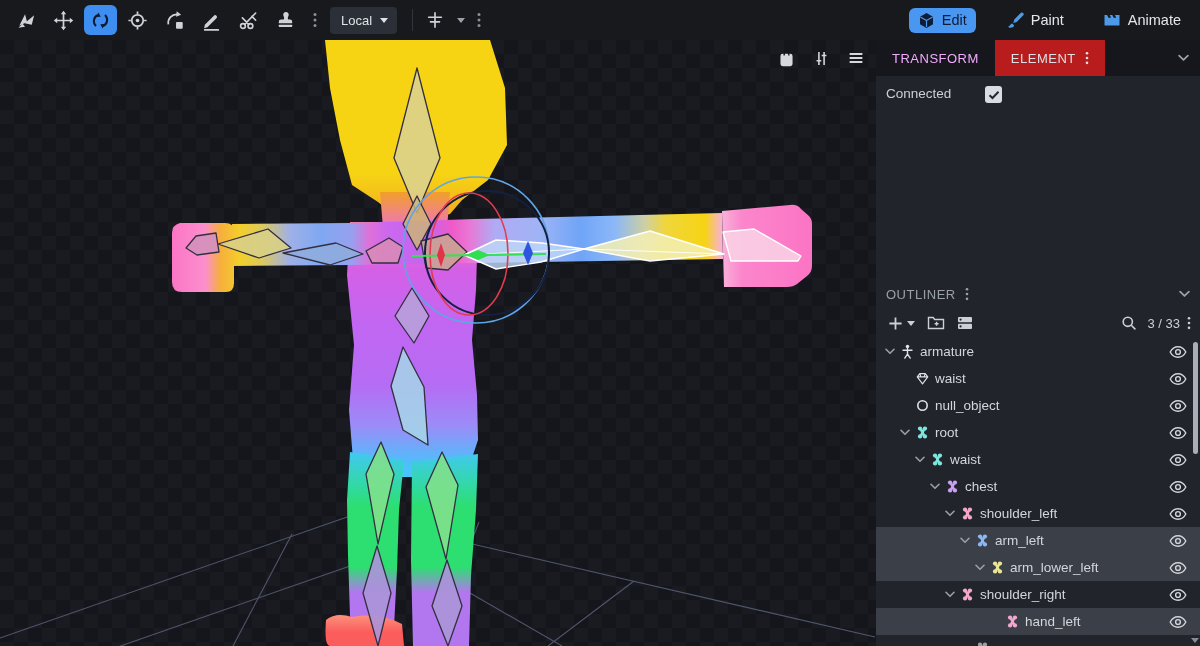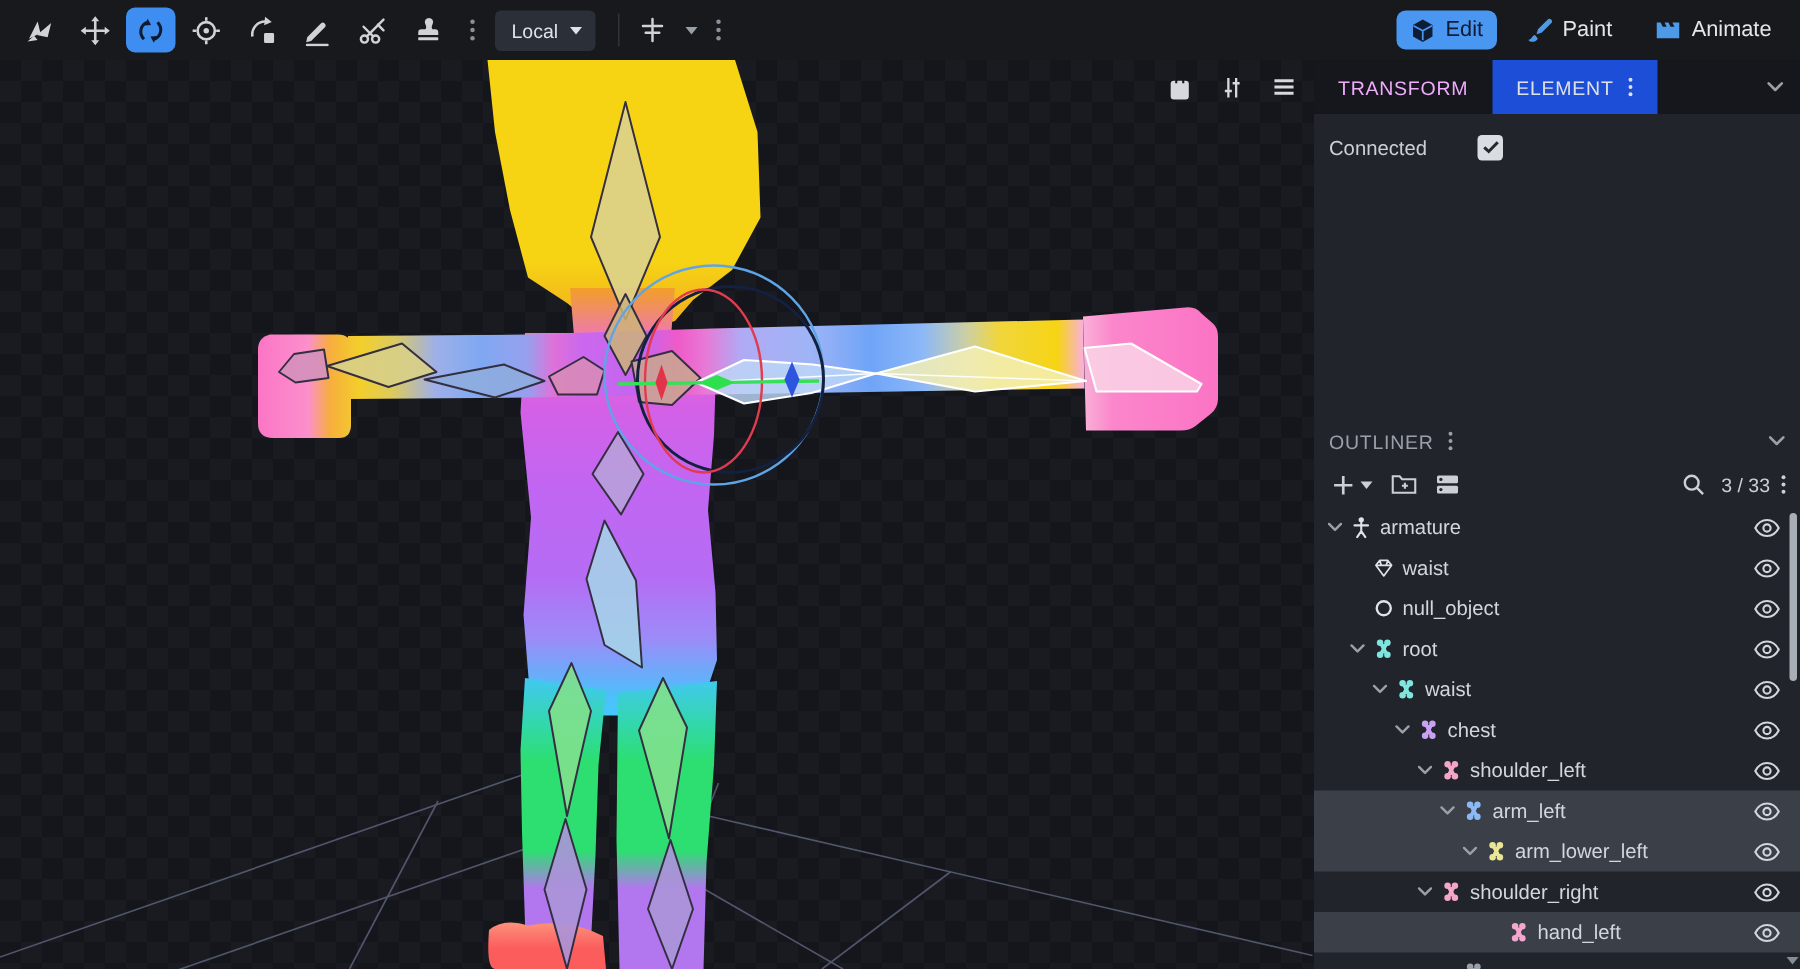--- a/index.html
+++ b/index.html
@@ -11,45 +11,45 @@
   .topbar { height:40px; background:#17191d; display:flex; align-items:center; padding:0 10px; flex:none; }
   .tool-btn { width:33px; height:30px; margin-right:4px; border-radius:6px; display:flex;
     align-items:center; justify-content:center; color:#cfd3d8; }
   .tool-btn.active { background:#3d8ef0; color:#0e1a30; }
   .kebab { width:10px; height:26px; display:flex; align-items:center; justify-content:center; color:#8a9099; margin:0 4px; }
   .space-select { background:#2b3038; border-radius:4px; height:27px; padding:0 9px 0 11px; display:flex;
     align-items:center; gap:8px; color:#dfe2e7; font-size:13px; margin:0 6px; }
   .caret { width:0; height:0; border-left:4px solid transparent; border-right:4px solid transparent;
     border-top:5px solid currentColor; display:inline-block; }
   .vsep { width:1px; height:22px; background:#30353c; margin:0 9px; }
-  .modes { margin-left:auto; display:flex; gap:10px; }
+  .modes { margin-left:auto; display:flex; align-items:center; gap:21px; }
   .mode-btn { display:flex; align-items:center; gap:7px; color:#e3e6ea; font-size:14.5px;
     padding:4px 9px; border-radius:6px; }
   .mode-btn .micon { display:flex; color:#4d9be8; }
   .mode-btn.active { background:#4a97f2; color:#0f1c33; }
   .mode-btn.active .micon { color:#0f1c33; }
 
   
   .workspace { flex:1; display:flex; height:606px; }
 
   .viewport { position:relative; width:876px; height:606px; flex:none; background-color:#14161b;
     background-image:conic-gradient(#191b21 0 25%, #14161b 0 50%, #191b21 0 75%, #14161b 0);
     background-size:28px 28px; }
   .scene { position:absolute; inset:0; }
   .vp-tools { position:absolute; top:6px; right:8px; display:flex; gap:11px; align-items:center; color:#d5d8dc; }
   .vp-tools .vtb { width:24px; height:24px; display:flex; align-items:center; justify-content:center; }
 
   
   .side-panel { position:relative; width:324px; height:606px; background:#21252b; flex:none; }
   .tabbar { position:absolute; top:0; left:0; right:0; height:36px; background:#15171c; display:flex; align-items:stretch; }
   .tab { padding:0 16px; display:flex; align-items:center; font-size:13px; letter-spacing:.5px; color:#f0abfc; gap:9px; }
-  .tab.active { background:#1d4ed8; color:#dde0e5;padding-left:16px; }
+  .tab.active { background:#b91c1c; color:#dde0e5;padding-left:16px; }
   .tabbar .bar-chev { margin-left:auto; display:flex; align-items:center; padding-right:11px; color:#9aa0a8; }
 
-  .prop-connected { position:absolute; top:46px; left:0; right:0; height:24px; display:flex; align-items:center; padding:0 10px; }
+  .prop-connected { position:absolute; top:46px; left:0; right:0; height:24px; display:flex; padding:0 10px; }
   .prop-connected .plabel { width:99px; color:#ccd0d6; font-size:13.5px; }
   .checkbox { width:17px; height:17px; background:#d9dce1; border-radius:3px; display:flex;
     align-items:center; justify-content:center; color:#23272e; }
 
   .outliner-header { position:absolute; top:240px; left:0; right:0; height:28px; display:flex;
     align-items:center; padding:0 10px; color:#9aa0a8; font-size:13px; letter-spacing:.5px; }
   .outliner-header .bar-chev { margin-left:auto; color:#9aa0a8; display:flex; }
   .outliner-toolbar { position:absolute; top:268px; left:0; right:0; height:30px; display:flex;
     align-items:center; padding:0 9px; color:#ccd0d6; }
   .otb { display:flex; align-items:center; justify-content:center; height:24px; padding:0 3px; }

